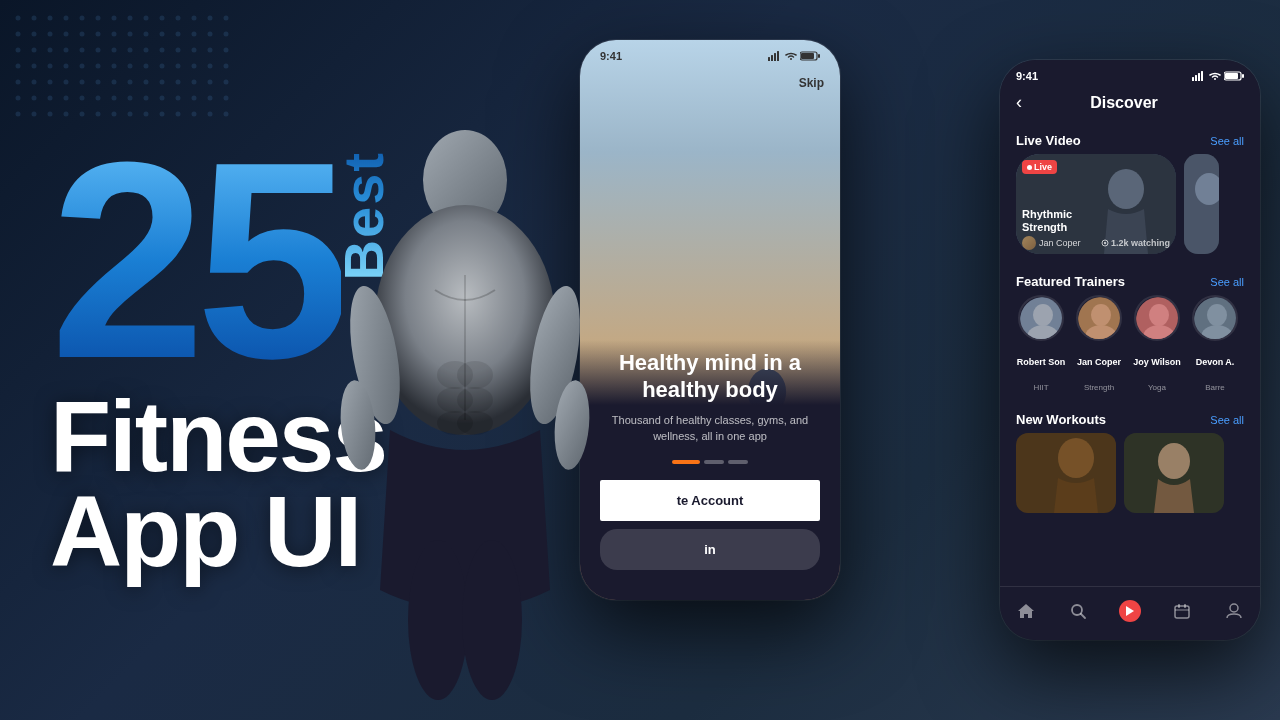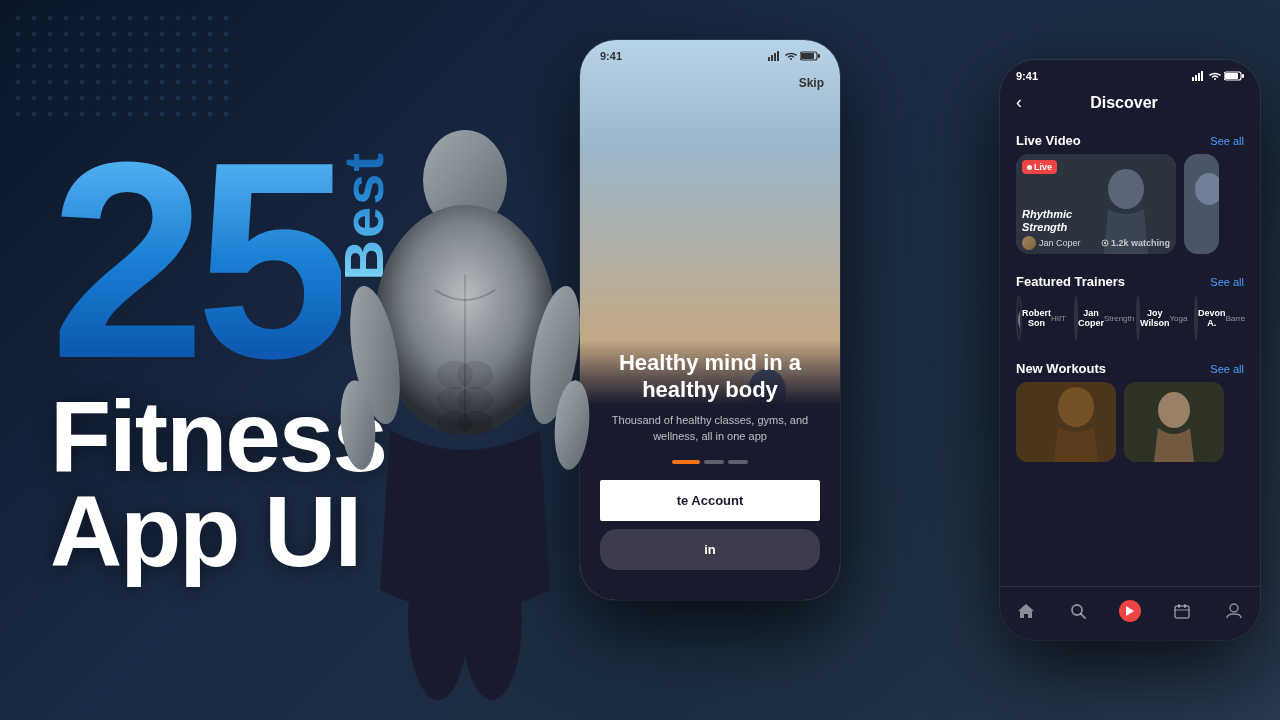--- a/index.html
+++ b/index.html
@@ -300,21 +300,21 @@
     .live-video-scroll {
       display: flex;
       gap: 8px;
       padding: 0 16px 10px;
       overflow: hidden;
     }
 
     .live-card {
       min-width: 160px;
       height: 100px;
-      border-radius: 14px;
+      border-radius: 24px;
       background: linear-gradient(135deg, #2d3a50 0%, #1a2535 100%);
       position: relative;
       overflow: hidden;
       flex-shrink: 0;
     }
 
     .live-card-bg {
       width: 100%;
       height: 100%;
       background: linear-gradient(135deg, #4a5568 0%, #2d3748 100%);
@@ -344,21 +344,20 @@
     }
 
     .live-card-title {
       position: absolute;
       bottom: 20px;
       left: 6px;
       color: #fff;
       font-size: 11px;
       font-weight: 700;
       line-height: 1.2;
-      font-style: italic;
     }
 
     .live-card-meta {
       position: absolute;
       bottom: 4px;
       left: 6px;
       right: 6px;
       display: flex;
       justify-content: space-between;
       align-items: center;
@@ -394,23 +393,23 @@
     
     .trainers-scroll {
       display: flex;
       gap: 8px;
       padding: 0 16px 10px;
       overflow: hidden;
     }
 
     .trainer-card {
       display: flex;
-      flex-direction: row;
-      align-items: center;
-      gap: 0;
+      flex-direction: column;
+      align-items: center;
+      gap: 16px;
       min-width: 50px;
     }
 
     .trainer-avatar {
       width: 46px;
       height: 46px;
       border-radius: 50%;
       overflow: hidden;
       border: 2px solid rgba(255,255,255,0.1);
     }

